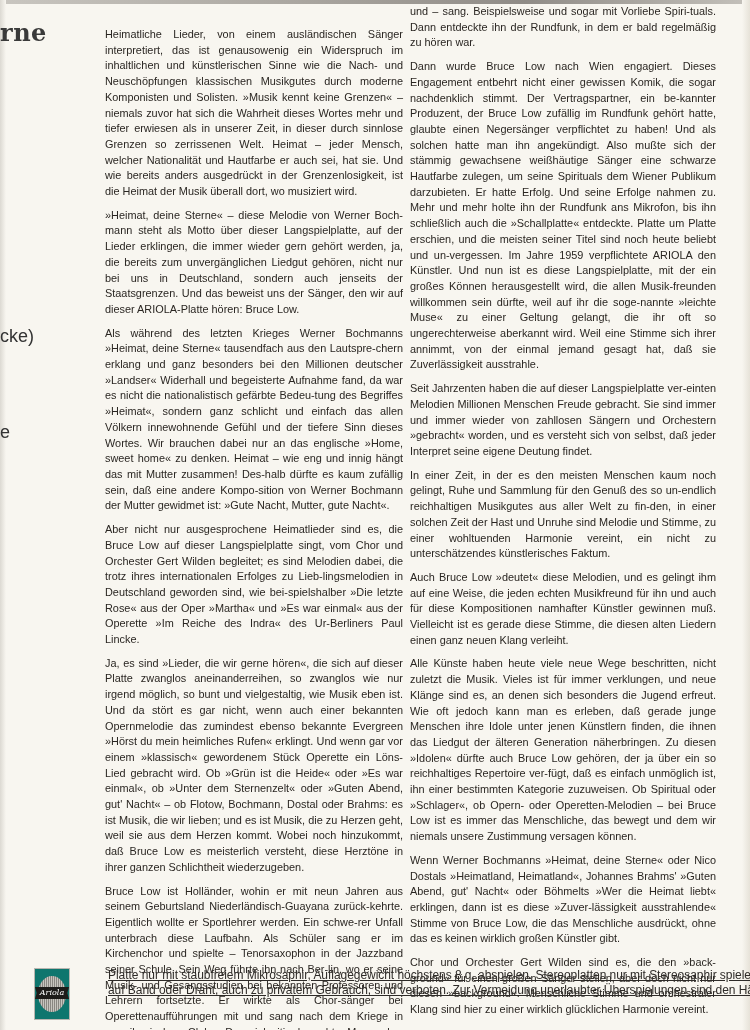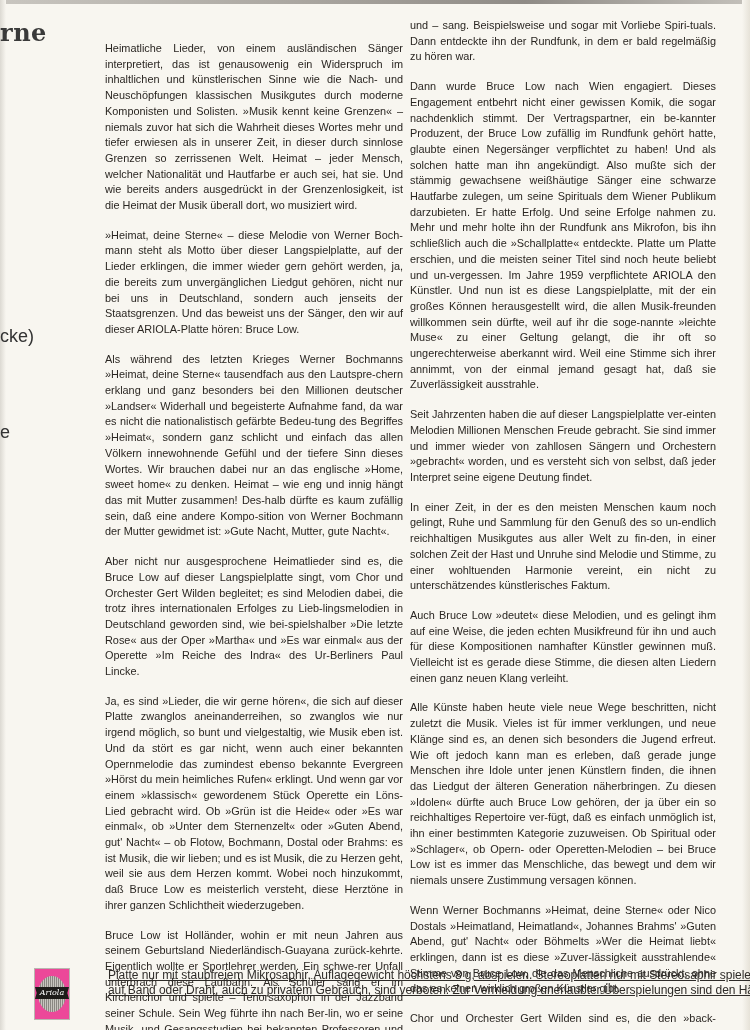--- a/index.html
+++ b/index.html
@@ -30,29 +30,29 @@
   .frag-1 { top: 326px; }
   .frag-2 { top: 422px; }
 
   .col {
     position: absolute; top: 27px; width: 298px;
     font-size: 10.9px; line-height: 15.7px;
     text-align: justify; hyphens: manual;
   }
   .col-left { left: 105px; }
   .col-right { left: 410px; width: 306px; top: 4px; }
-  .col p { margin: 14px 0 8px 0; }
+  .col p { margin: 0 0 8px 0; }
   .col p.tight { margin-bottom: 0; }
 
   .footer {
     position: absolute; left: 34px; top: 968px; width: 700px; height: 56px;
   }
   .logo-box {
     position: absolute; left: 0; top: 0; width: 34px; height: 50px;
-    border: 1px solid #b9b6b0; background: #ec4899;
+    border: 1px solid #b9b6b0; background: #0f766e;
   }
   .logo-disc {
     position: absolute; left: 3px; top: 7px; width: 28px; height: 36px;
     border-radius: 50%;
     background: repeating-linear-gradient(90deg, #8a8782 0 1px, #c8c5bf 1px 2px);
   }
   .logo-band {
     position: absolute; left: 0; top: 18px; width: 34px; height: 12px;
     background: #1d1b19;
     clip-path: polygon(0 0, 100% 0, 95% 50%, 100% 100%, 0 100%, 5% 50%);

